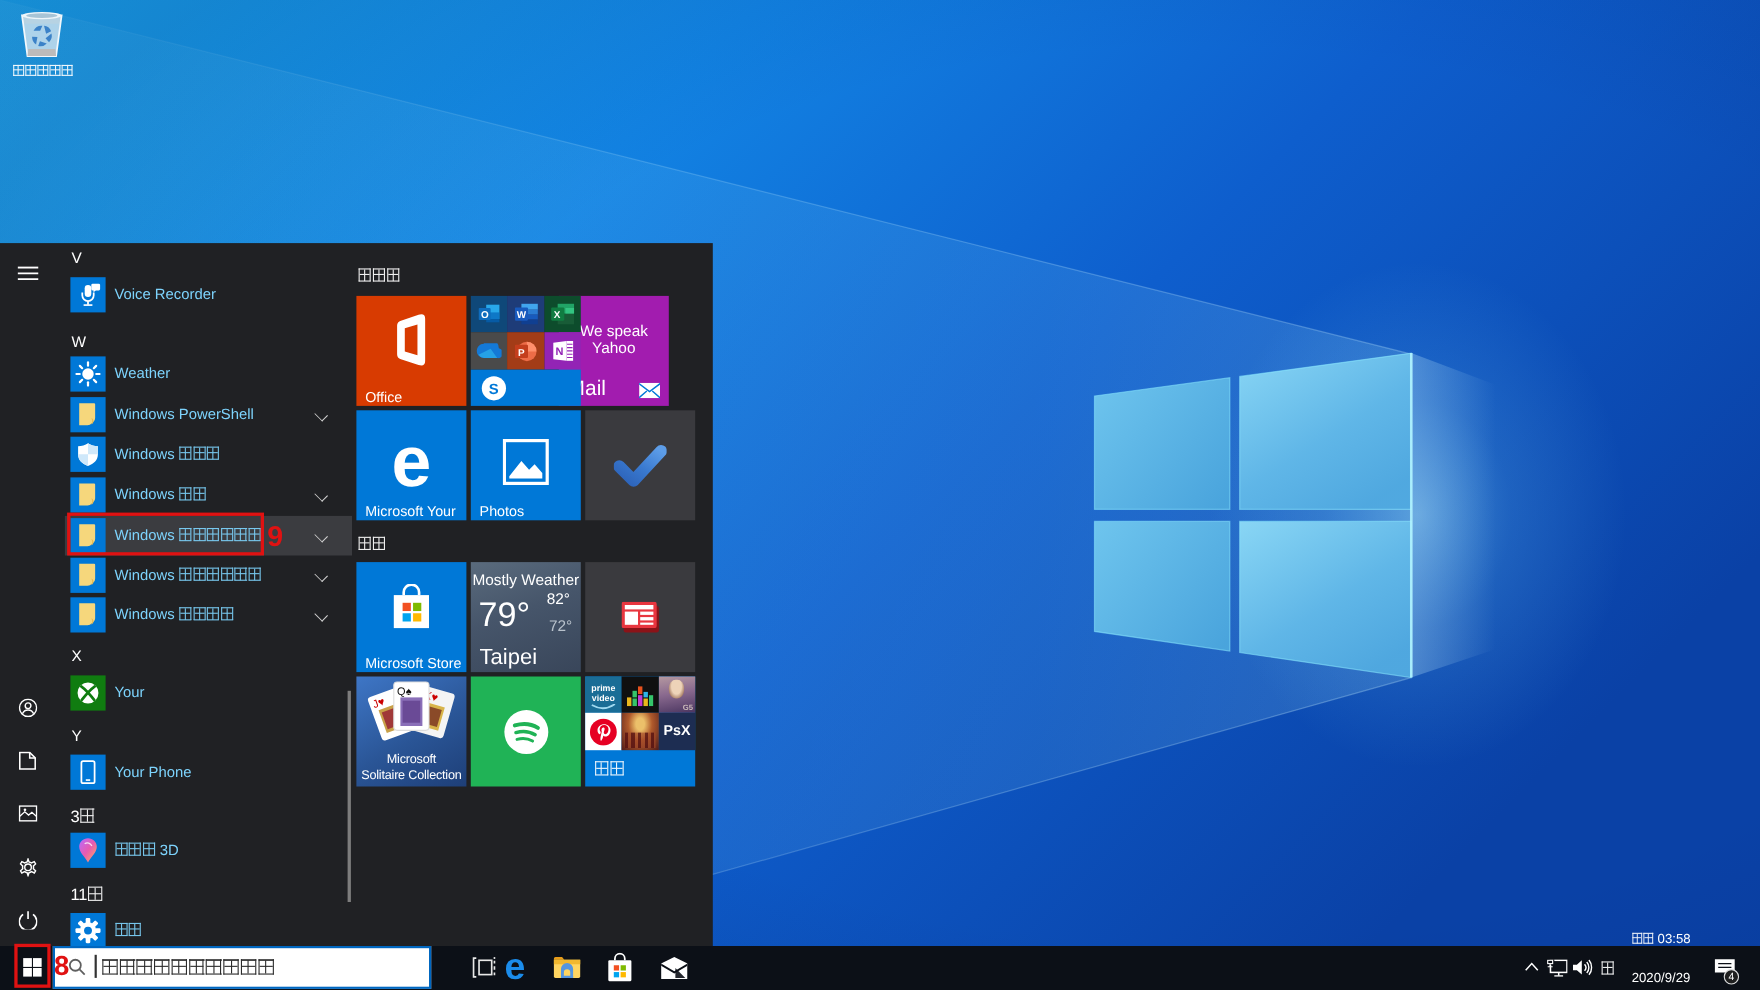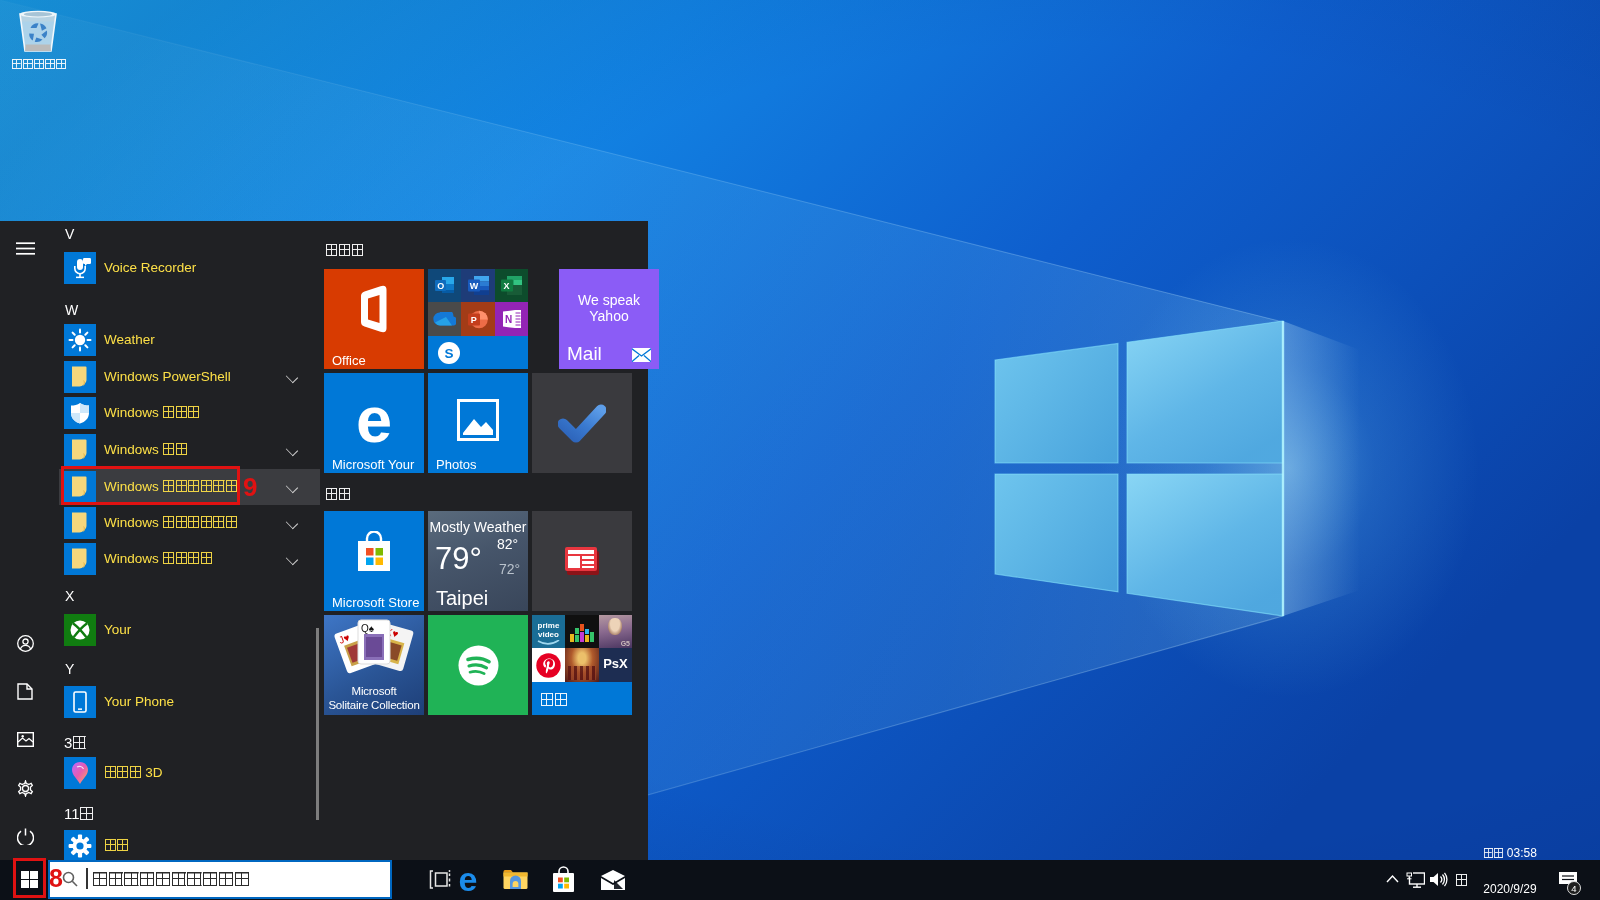--- a/index.html
+++ b/index.html
@@ -12,21 +12,21 @@
 linear-gradient(currentColor,currentColor),
 linear-gradient(currentColor,currentColor),
 linear-gradient(currentColor,currentColor),
 linear-gradient(currentColor,currentColor);
 background-repeat:no-repeat;
 background-position:50% 0,50% 46%,50% 100%,0 50%,100% 50%,50% 50%;
 background-size:100% .09em,86% .08em,100% .09em,.08em 100%,.08em 100%,.08em 88%;opacity:.93}
 .tile{position:absolute;width:100px;height:100px}
 .tlabel{position:absolute;left:8px;bottom:1px;font-size:13px;color:#fff}
 .hdr{position:absolute;color:#fff;font-size:14px}
-.row-label{position:absolute;left:104px;color:#fde047;font-size:13.5px;line-height:32px;height:32px;white-space:nowrap}
+.row-label{position:absolute;left:104px;color:#7dd3fc;font-size:13.5px;line-height:32px;height:32px;white-space:nowrap}
 .chev{position:absolute;left:287px;width:10px;height:10px;border:solid #d0d0d0;border-width:0 1.3px 1.3px 0;transform:rotate(45deg) scale(1,.75)}
 </style></head>
 <body>
 
 <svg class="abs" style="left:0;top:0" width="1600" height="900" viewBox="0 0 1600 900">
 <defs>
 <linearGradient id="bg" x1="0" y1="0" x2="1" y2="0.56">
 <stop offset="0" stop-color="#1ba7ef"></stop>
         <stop offset="0.33" stop-color="#1283e3"></stop>
 <stop offset="0.62" stop-color="#0e5ecd"></stop>
@@ -241,21 +241,21 @@
     </svg></div>
 <div class="row-label" style="top:830px"><i class="c"></i><i class="c"></i></div>
 <div class="abs" style="left:316px;top:628px;width:2.5px;height:192px;background:#7d7d7d"></div>
 
 <div class="hdr" style="left:325px;top:242px"><i class="c"></i><i class="c"></i><i class="c"></i></div>
 <div class="hdr" style="left:325px;top:486px"><i class="c"></i><i class="c"></i></div>
 <div class="tile" style="left:324px;top:269px;background:#d83b01"><svg width="100" height="100" viewBox="0 0 100 100">
       <path fill-rule="evenodd" fill="#fff" d="M37 27 Q37 23.5 40.5 22.5 L56.5 17.2 Q62.5 15.5 62.5 20.8 V59.2 Q62.5 64.5 56.5 62.8 L40.5 57.5 Q37 56.5 37 53 Z M44 29.5 V50.5 L55.5 54 V26 Z"></path>
     </svg><div class="tlabel">Office</div></div>
 <div class="tile" style="left:428px;top:269px"></div>
-<div class="tile" style="left:559px;top:269px;background:#8b5cf6">
+<div class="tile" style="left:508px;top:269px;background:#a21caf">
 <div class="abs" style="left:0;top:23px;width:100px;text-align:center;color:#fff;font-size:14px;line-height:16px">We speak<br>Yahoo</div>
 <div class="tlabel" style="font-size:19px;bottom:4px">Mail</div>
 <svg class="abs" style="right:8px;bottom:7px" width="19" height="14" viewBox="0 0 19 14">
       <rect width="19" height="14" fill="#fff"></rect>
       <path d="M-0.5 0.5 L9.5 8 L19.5 0.5 M-0.5 14 L7 7.5 M19.5 14 L12 7.5" fill="none" stroke="#0078d7" stroke-width="1.3"></path>
     </svg>
   </div>
 <div class="tile" style="left:324px;top:373px;background:#0078d7">
     <div class="abs" style="left:0;top:14px;width:100px;height:66px;text-align:center;color:#fff;font-size:65px;font-weight:bold;line-height:66px">e</div>
     <div class="tlabel">Microsoft Your</div>

